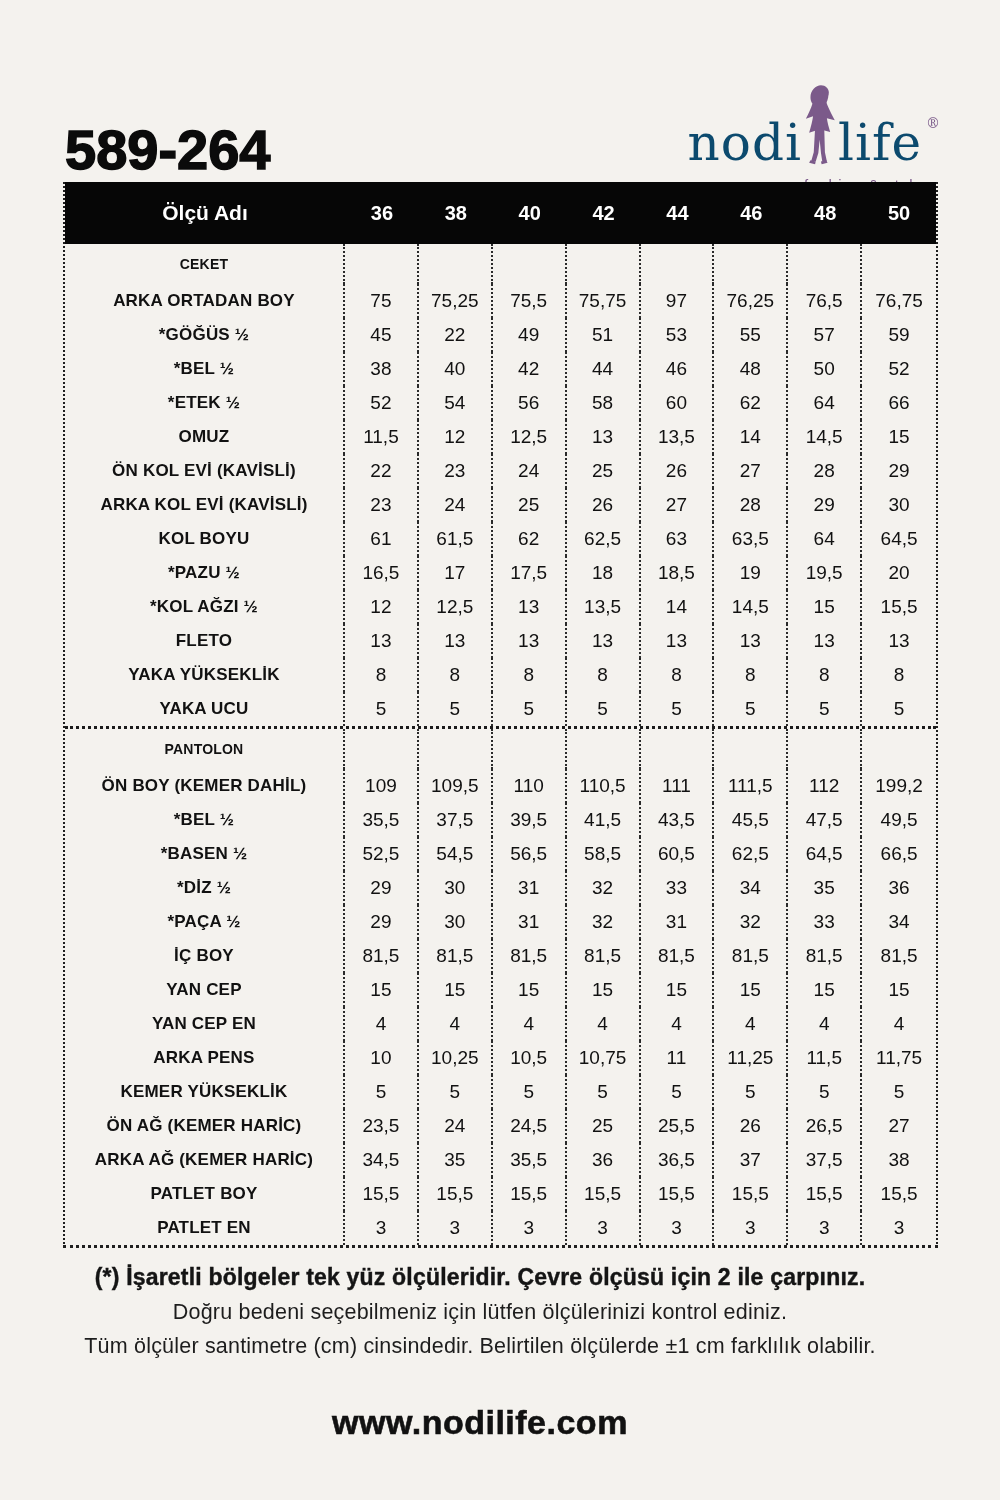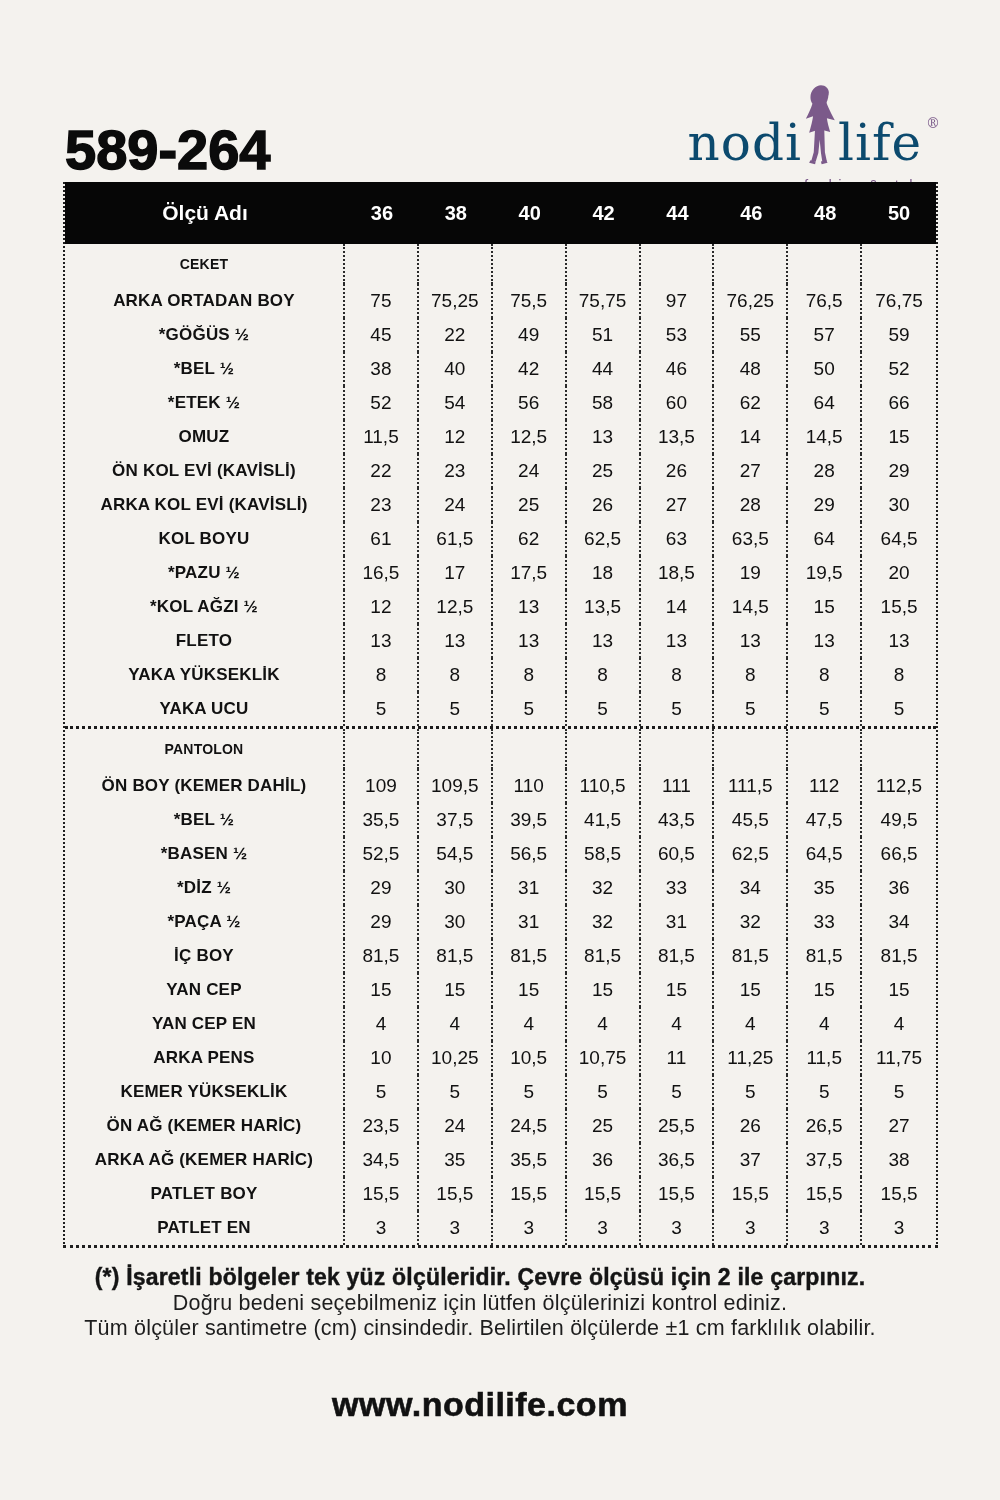--- a/index.html
+++ b/index.html
@@ -67,21 +67,21 @@
   .size-table { border-bottom-width:3px; }
 
   
   .footer {
     position:absolute; top:1264px; left:0; width:960px; text-align:center;
   }
   .note-bold {
     font-size:23px; font-weight:bold; color:#141414; letter-spacing:0.2px;
     -webkit-text-stroke:0.4px #141414;
   }
-  .note { font-size:21.5px; color:#1d1d1d; letter-spacing:0.2px; }
+  .note { font-size:21.5px; color:#1d1d1d; margin-top:9px; letter-spacing:0.2px; }
   .website {
     font-size:34px; font-weight:bold; color:#111; margin-top:44px; letter-spacing:0.5px;
     -webkit-text-stroke:0.6px #111;
   }
 </style>
 </head>
 <body>
 
 <div class="page">
 
@@ -290,21 +290,21 @@
           </div>
           <div class="trow">
             <div class="td label">ÖN BOY (KEMER DAHİL)</div>
             <div class="td value">109</div>
             <div class="td value">109,5</div>
             <div class="td value">110</div>
             <div class="td value">110,5</div>
             <div class="td value">111</div>
             <div class="td value">111,5</div>
             <div class="td value">112</div>
-            <div class="td value">112,5</div>
+            <div class="td value">199,2</div>
           </div>
           <div class="trow">
             <div class="td label">*BEL ½</div>
             <div class="td value">35,5</div>
             <div class="td value">37,5</div>
             <div class="td value">39,5</div>
             <div class="td value">41,5</div>
             <div class="td value">43,5</div>
             <div class="td value">45,5</div>
             <div class="td value">47,5</div>

